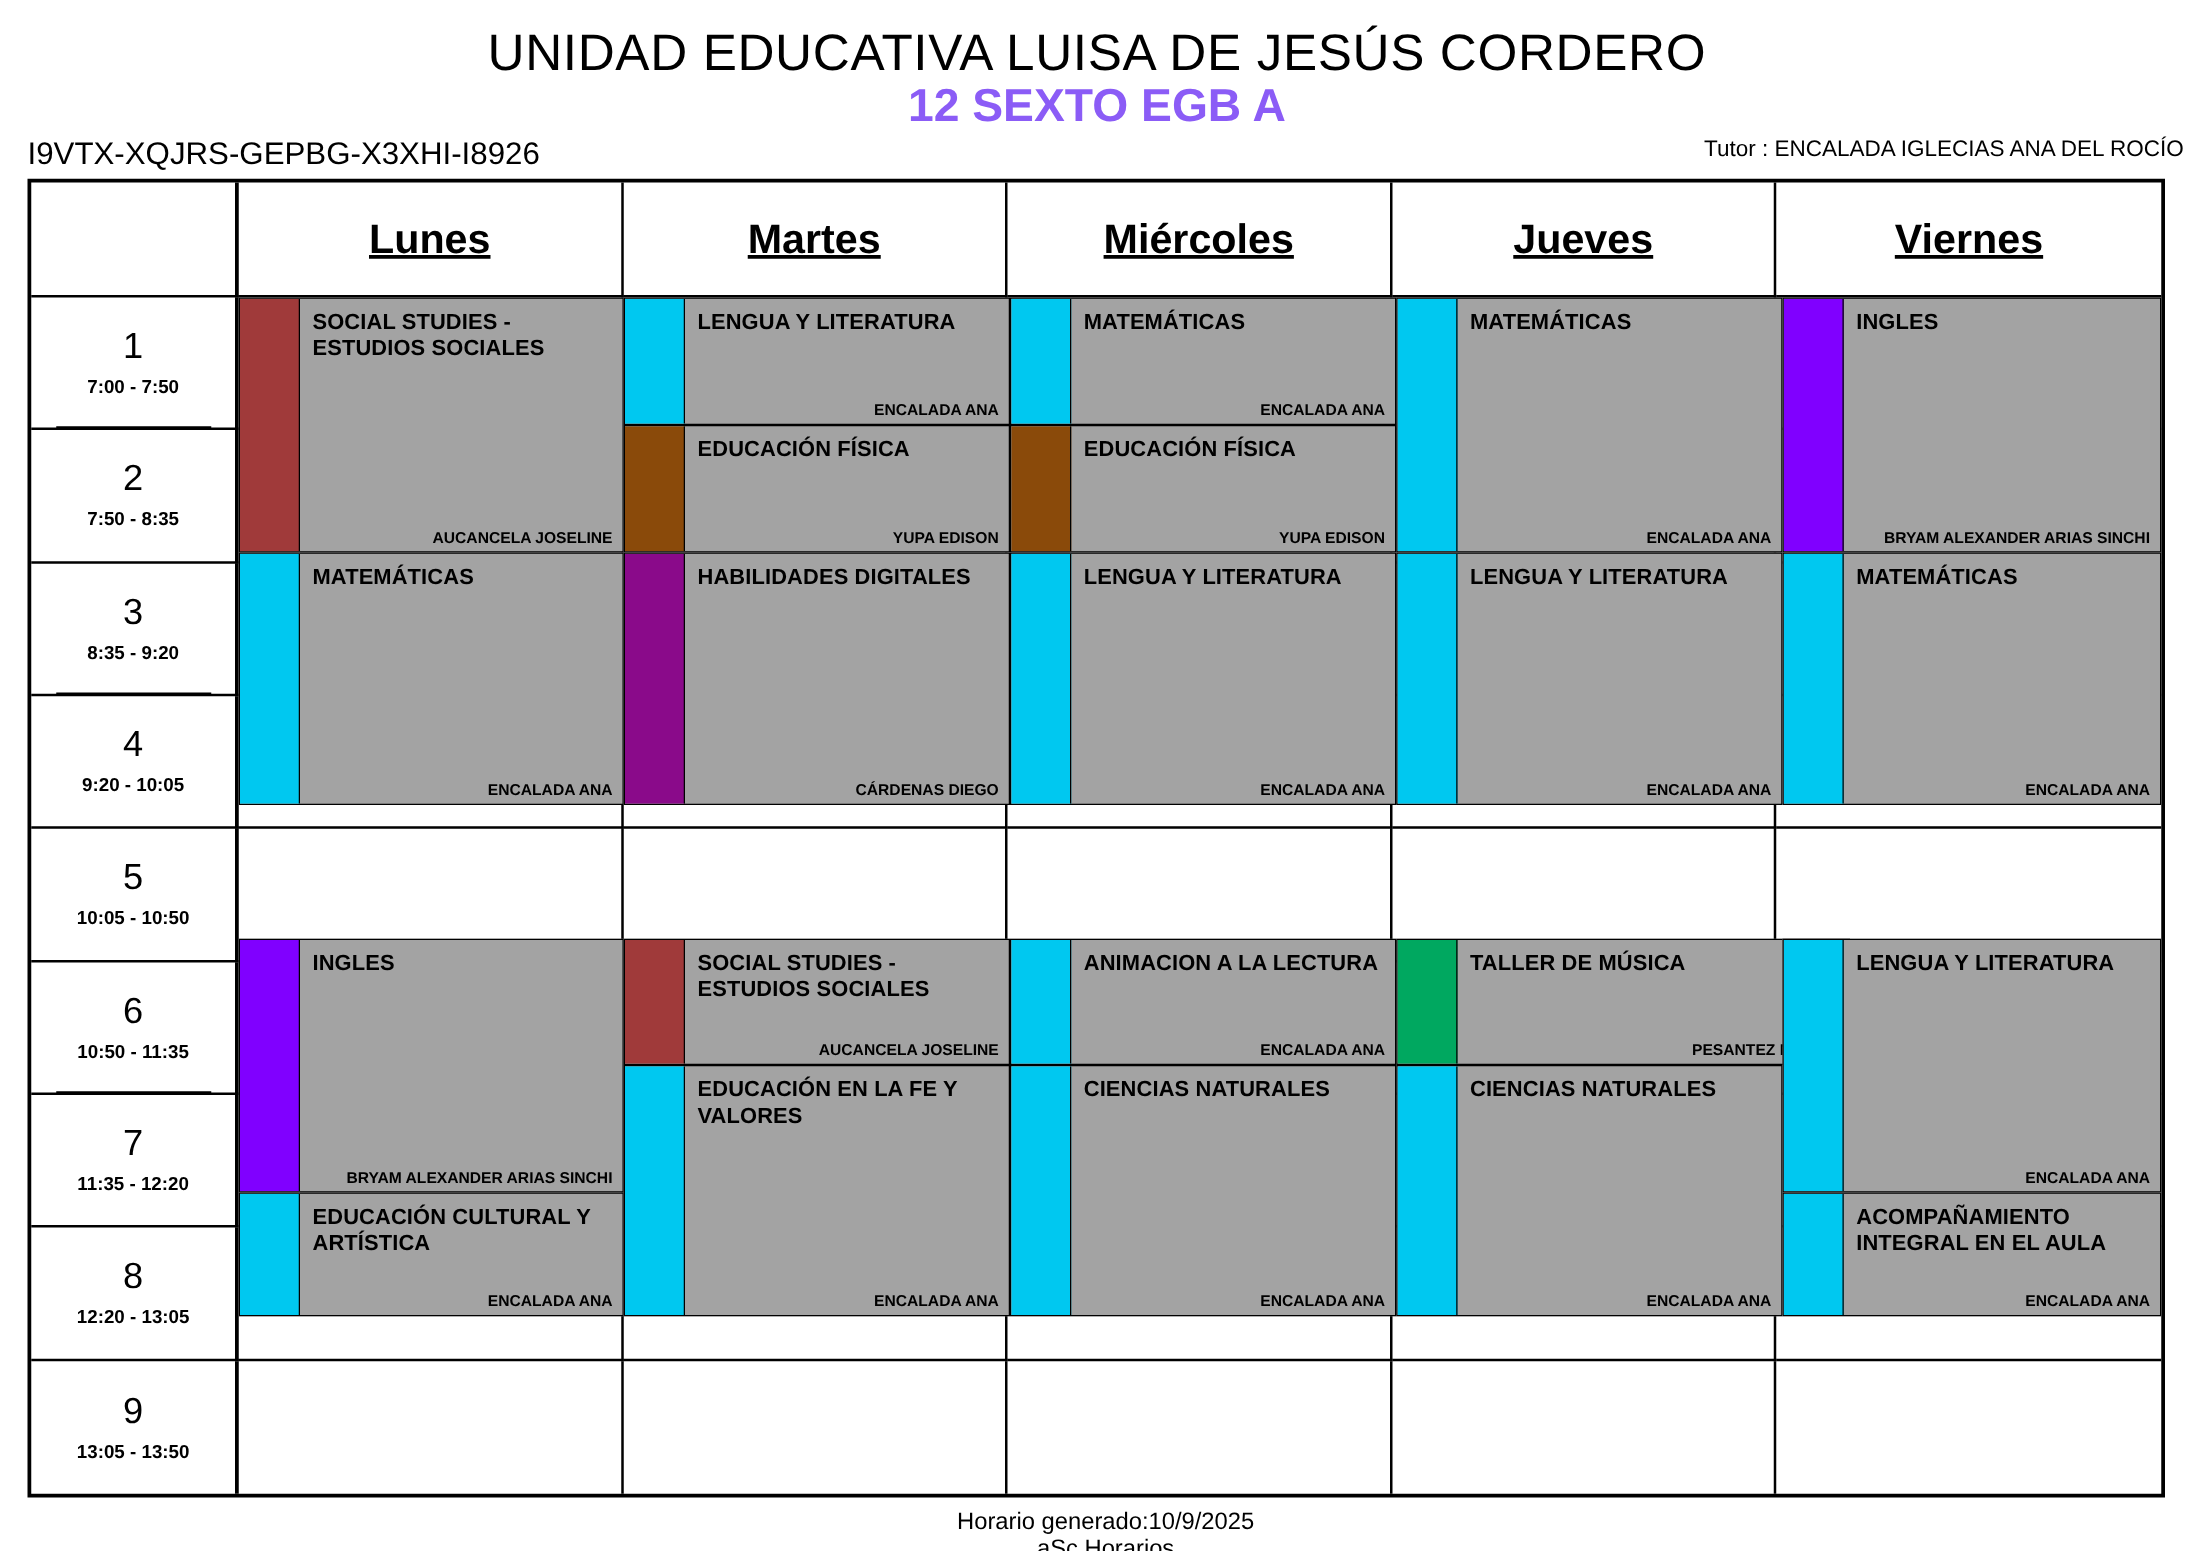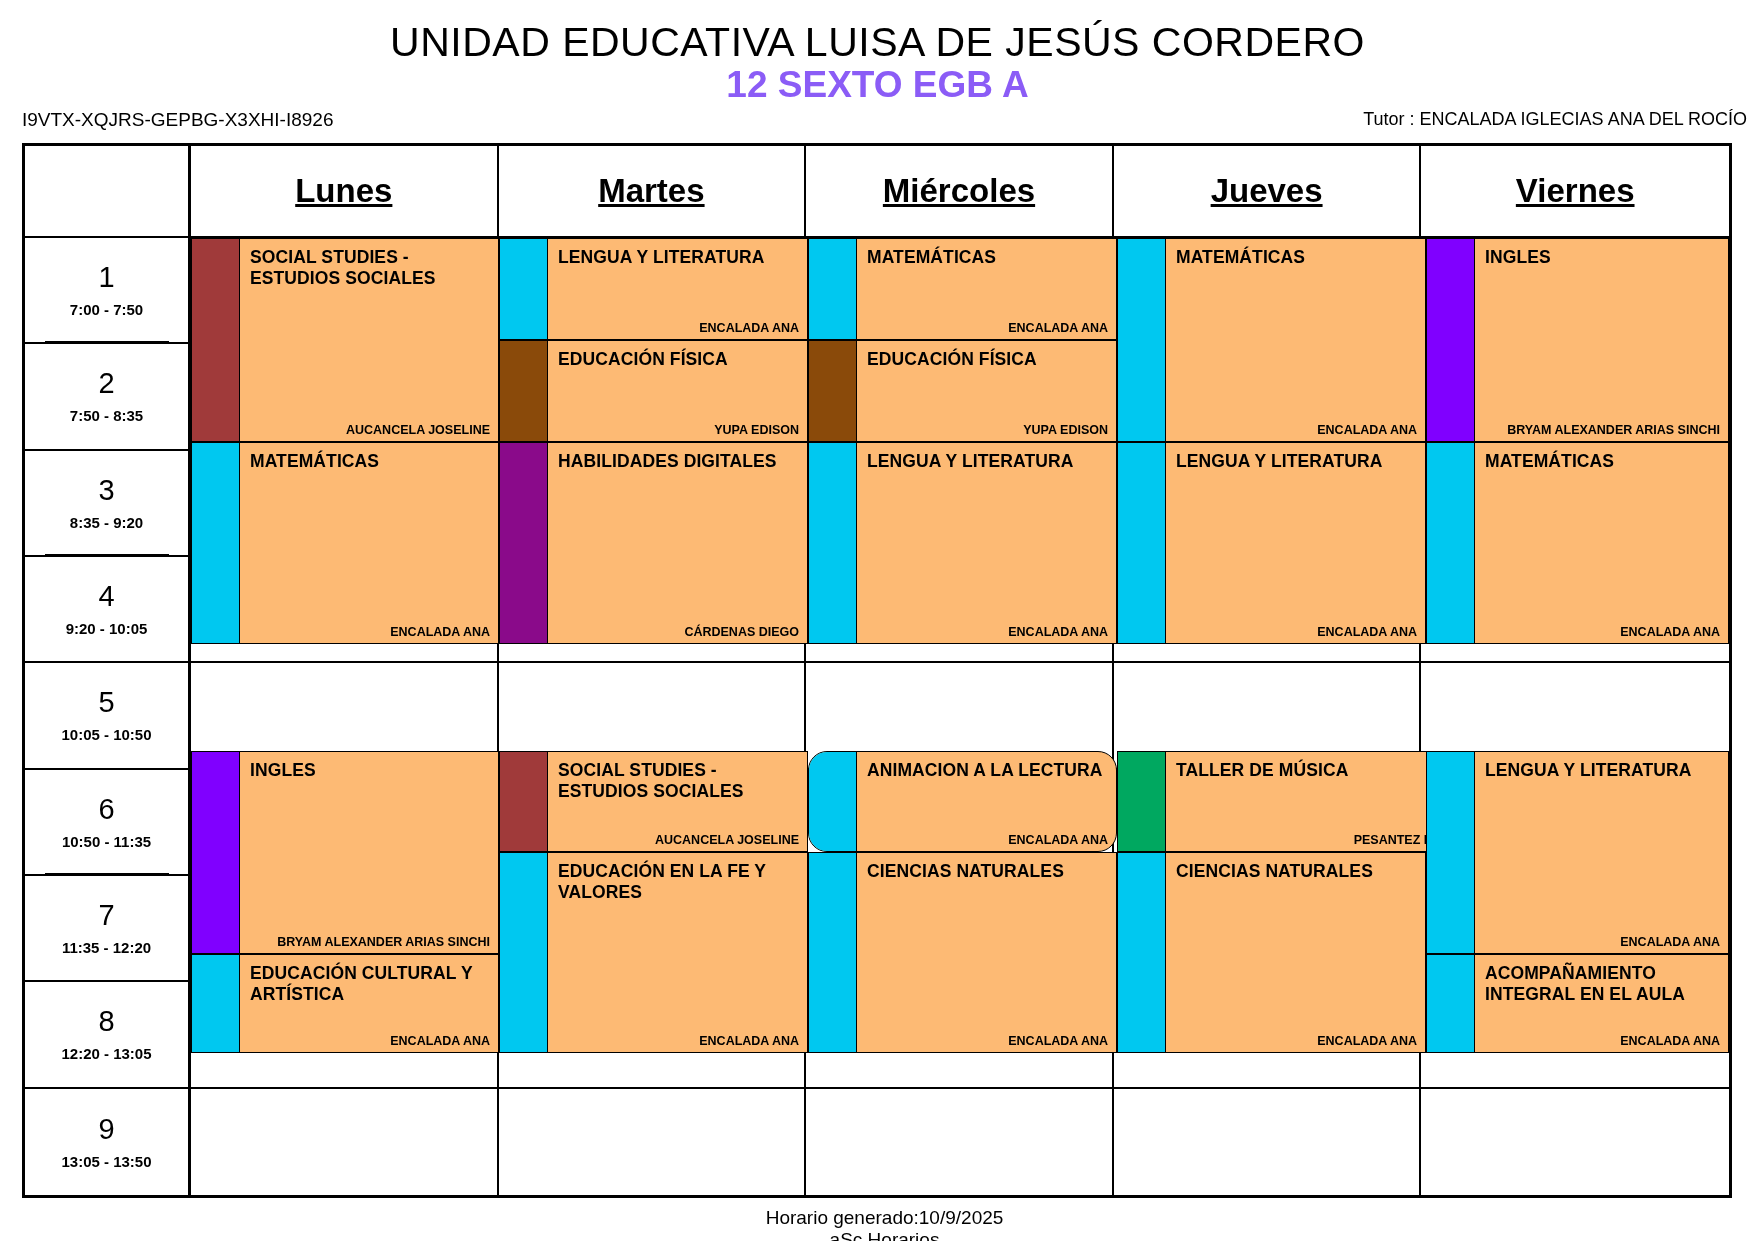--- a/index.html
+++ b/index.html
@@ -34,21 +34,21 @@
     color: #8b5cf6;
   }
   .hdr-row {
     position: relative;
     height: 26px;
     margin-top: 4px;
   }
   .hdr-code {
     position: absolute;
     left: 22px; top: 0;
-    font-size: 19px;
+    font-size: 25px;
     color: #000;
   }
   .hdr-tutor {
     position: absolute;
     right: 8px; top: 0;
     font-size: 18px;
     color: #000;
   }
 
   
@@ -118,21 +118,21 @@
   
   .overlay {
     position: absolute;
     left: 0; top: 0;
     width: 1710px;
     height: 1055px;
     pointer-events: none;
   }
   .lesson {
     position: absolute;
-    background: #fdba74;
+    background: #a3a3a3;
     border: 1.5px solid #000;
     display: flex;
     pointer-events: auto;
     overflow: hidden;
   }
   .lesson .stripe {
     width: 48px;
     flex: 0 0 48px;
     border-right: 1.5px solid #000;
   }
@@ -368,21 +368,21 @@
           <div class="teacher">YUPA EDISON</div>
         </div>
       </div>
       <div class="lesson" style="left:783px; top:296px; width:309px; height:202px;">
         <div class="stripe" style="background:#00C8F0;"></div>
         <div class="body">
           <div class="subject">LENGUA Y LITERATURA</div>
           <div class="teacher">ENCALADA ANA</div>
         </div>
       </div>
-      <div class="lesson" style="left:783px; top:605px; width:309px; height:101px;border-radius:19px;">
+      <div class="lesson" style="left:783px; top:605px; width:309px; height:101px;">
         <div class="stripe" style="background:#00C8F0;"></div>
         <div class="body">
           <div class="subject">ANIMACION A LA LECTURA</div>
           <div class="teacher">ENCALADA ANA</div>
         </div>
       </div>
       <div class="lesson" style="left:783px; top:706px; width:309px; height:201px;">
         <div class="stripe" style="background:#00C8F0;"></div>
         <div class="body">
           <div class="subject">CIENCIAS NATURALES</div>

